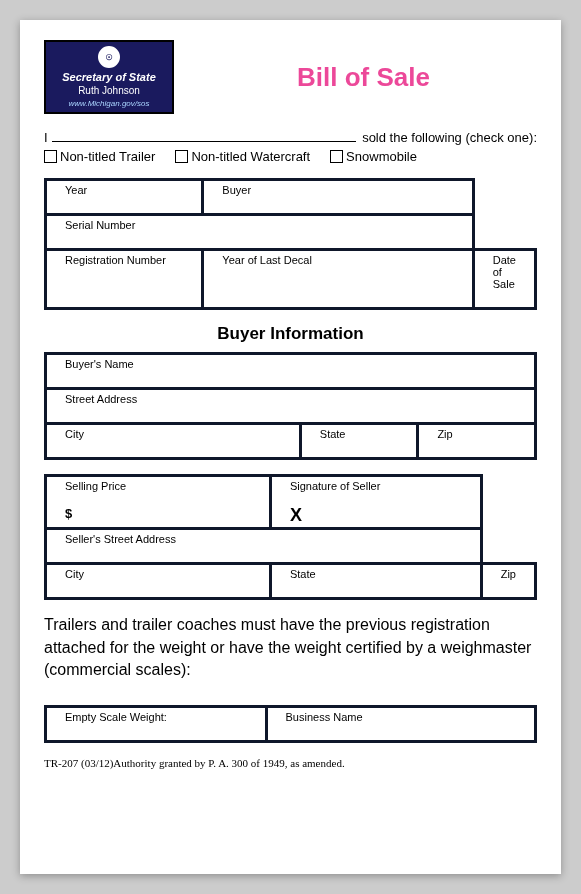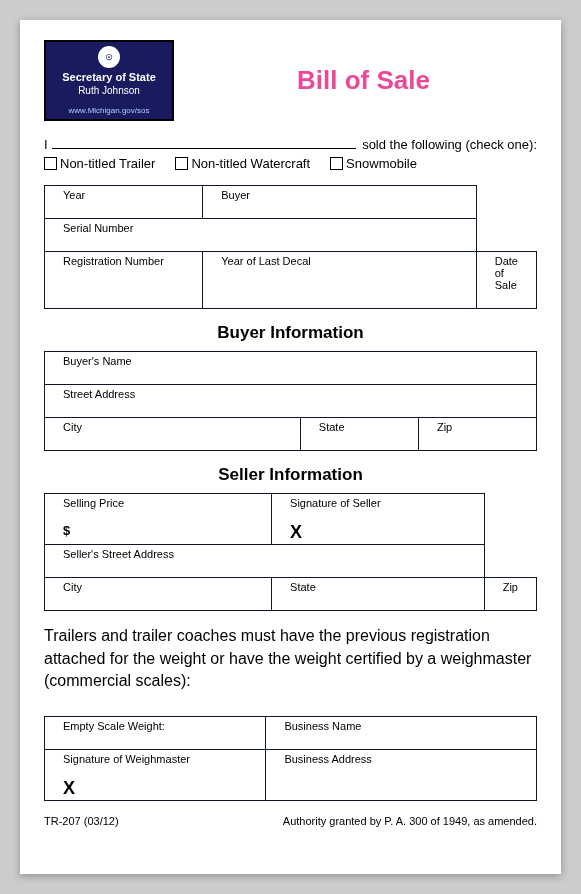--- a/index.html
+++ b/index.html
@@ -38,29 +38,31 @@
       justify-content: center;
       padding: 4px 6px;
       font-size: 10px;
       text-align: center;
       margin-right: 16px;
     }
     .sos-logo .sos-title {
       font-weight: bold;
       font-size: 11px;
       line-height: 1.2;
+      font-style: italic;
     }
     .sos-logo .sos-name {
       font-size: 10px;
       line-height: 1.3;
     }
     .sos-logo .sos-web {
       font-size: 8px;
       color: #aad4ff;
-      margin-top: 9px;
+      margin-top: 2px;
+      font-style: italic;
     }
     .sos-logo .seal {
       width: 22px;
       height: 22px;
       border-radius: 50%;
       border: 2px solid #fff;
       background: #fff;
       margin-bottom: 3px;
       display: flex;
       align-items: center;
@@ -126,21 +128,21 @@
       flex-shrink: 0;
     }
     
     .form-table {
       width: 100%;
       border-collapse: collapse;
       margin-bottom: 14px;
       font-size: 12px;
     }
     .form-table td {
-      border: 1px solid #0f172a;
+      border: 3px solid #0f172a;
       padding: 3px 18px;
       vertical-align: top;
     }
     .cell-label {
       font-size: 11px;
       color: #000;
       display: block;
       margin-bottom: 14px;
     }
     .cell-value {
@@ -156,24 +158,25 @@
     }
     
     .x-mark {
       font-size: 18px;
       font-weight: bold;
       line-height: 1;
     }
     
     .footer {
       display: flex;
-      justify-content: space-between;
+      justify-content: flex-start;
       font-size: 11px;
       color: #000;
       margin-top: 8px;
+      font-family: Liberation Serif, serif;
     }
     .disclaimer-text {
       font-size: 16px;
       margin-bottom: 24px;
       line-height: 1.4;
     }
   </style>
 </head>
 <body>
 
@@ -262,21 +265,20 @@
       <td style="width:24%">
         <span class="cell-label">State</span>
       </td>
       <td style="width:24%">
         <span class="cell-label">Zip</span>
       </td>
     </tr>
   </tbody>
     </table>
 
-  <div class="section-heading">Seller Information</div>
 
   <table class="form-table">
     <tbody>
         <tr>
       <td style="width:38%">
         <span class="cell-label">Selling Price</span>
         <span class="cell-value">$</span>
       </td>
       <td style="width:62%">
         <span class="cell-label">Signature of Seller</span>
@@ -307,29 +309,20 @@
   <table class="form-table">
     <tbody>
         <tr>
       <td style="width:45%">
         <span class="cell-label">Empty Scale Weight:</span>
       </td>
       <td style="width:55%">
         <span class="cell-label">Business Name</span>
       </td>
     </tr>
-    <tr>
-      <td style="width:45%">
-        <span class="cell-label">Signature of Weighmaster</span>
-        <span class="x-mark cell-value">X</span>
-      </td>
-      <td style="width:55%">
-        <span class="cell-label">Business Address</span>
-      </td>
-    </tr>
   </tbody>
     </table>
 
   <div class="footer">
     <span>TR-207 (03/12)</span>
     <span>Authority granted by P. A. 300 of 1949, as amended.</span>
   </div>
 
 </div>
 

